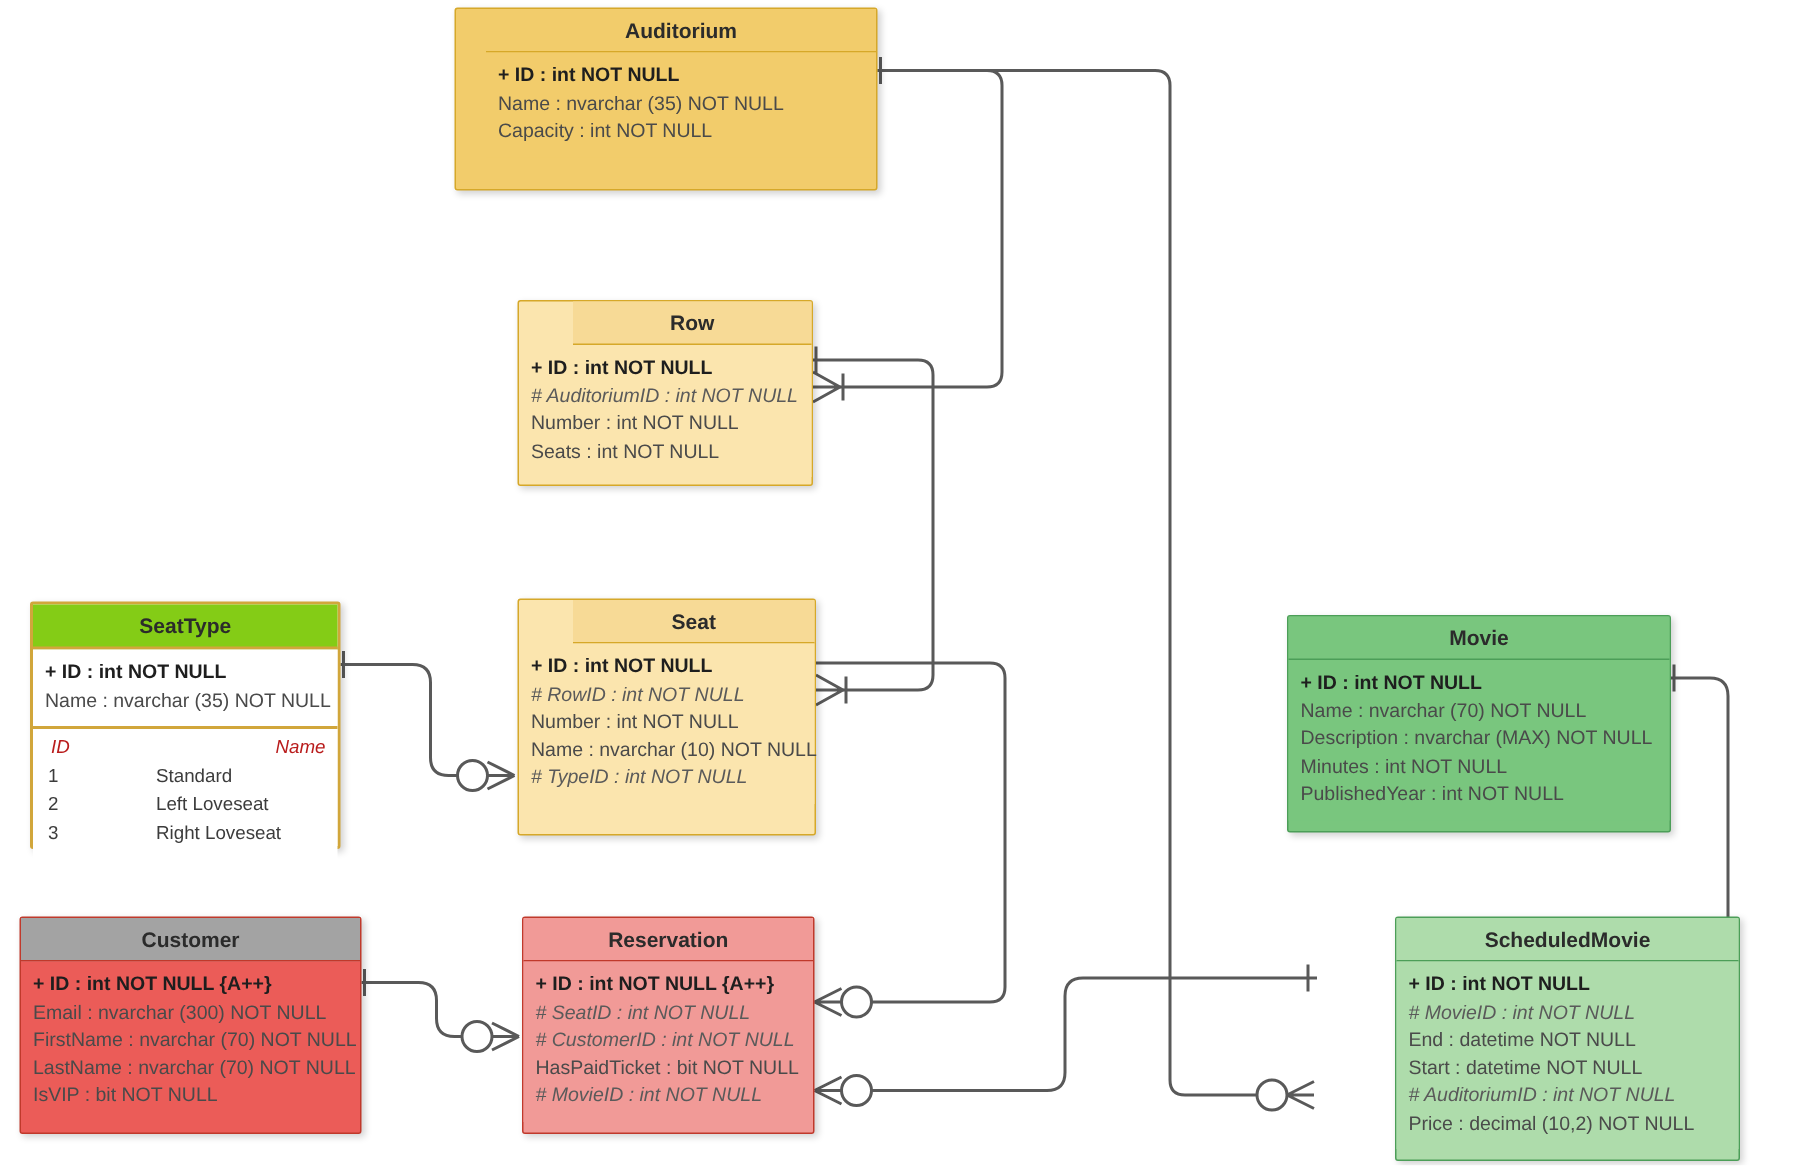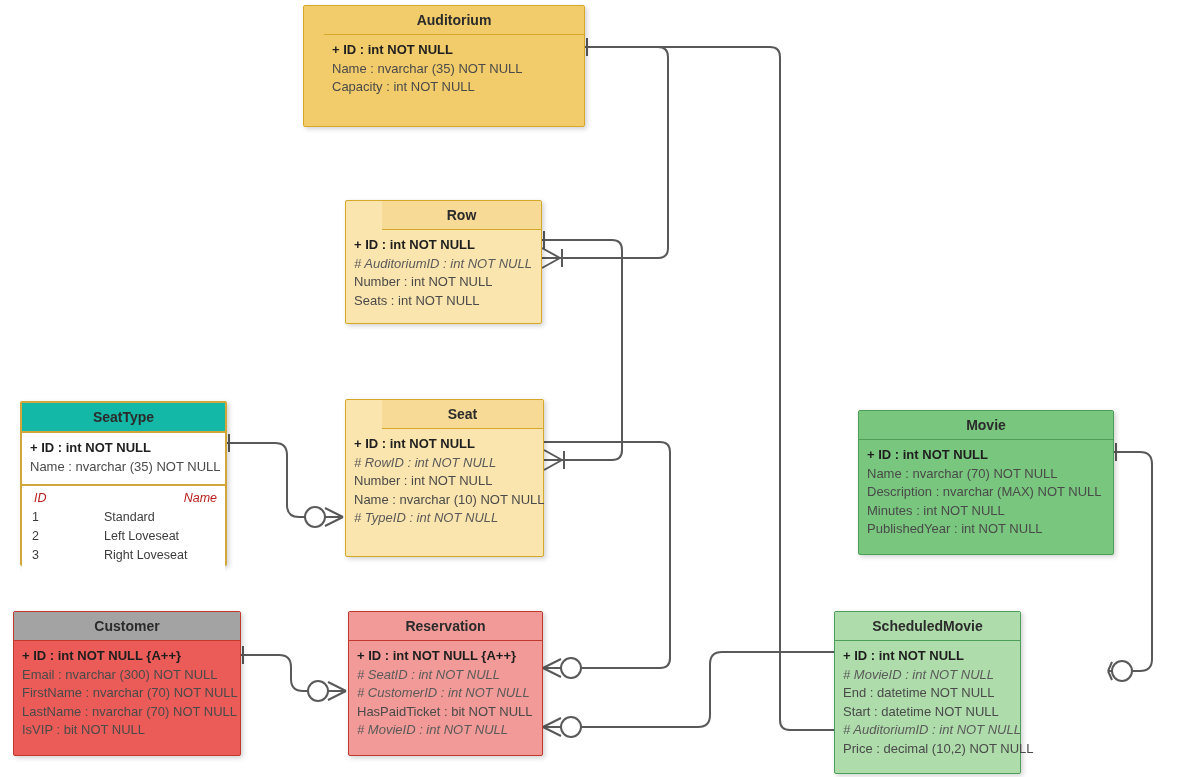--- a/index.html
+++ b/index.html
@@ -22,21 +22,21 @@
   .e-gold .hdr{background:#F2CC6B;border-bottom:1px solid #D6A829;}
   .e-gold .body{background:#F2CC6B;}
 
   
   .e-cream{background:#FBE5AE;border:1px solid #D6A829;}
   .e-cream .hdr{background:#F7DA96;border-bottom:1px solid #D6A829;margin-left:36px;}
   .e-cream .body{background:#FBE5AE;}
 
   
   .e-white{background:#ffffff;border:2px solid #D1A63B;}
-  .e-white .hdr{background:#14b8a6;border-bottom:2px solid #D1A63B;}
+  .e-white .hdr{background:#84cc16;border-bottom:2px solid #D1A63B;}
   .e-white .body{background:#ffffff;}
   .e-white .datahdr{border-top:2px solid #D1A63B;}
 
   
   .e-green{background:#79C67E;border:1px solid #4C9E58;}
   .e-green .hdr{background:#79C67E;border-bottom:1px solid #4C9E58;}
   .e-green .body{background:#79C67E;}
 
   
   .e-lgreen{background:#AEDCAB;border:1px solid #4C9E58;}
@@ -205,21 +205,21 @@
       <div class="entity e-lred" style="left: 348px; top: 611px; width: 195px; height: 145px;">
         <div class="hdr">Reservation</div>
         <div class="body">
           <div class="attr pk">+ ID : int NOT NULL  {A++}</div>
           <div class="attr fk"># SeatID : int NOT NULL</div>
           <div class="attr fk"># CustomerID : int NOT NULL</div>
           <div class="attr ">HasPaidTicket : bit NOT NULL</div>
           <div class="attr fk"># MovieID : int NOT NULL</div>
         </div>
       </div>
-      <div class="entity e-lgreen" style="left: 834px; top: 611px; width: 187px; height: 163px;">
+      <div class="entity e-lgreen" style="left: 930px; top: 611px; width: 230px; height: 163px;">
         <div class="hdr">ScheduledMovie</div>
         <div class="body">
           <div class="attr pk">+ ID : int NOT NULL</div>
           <div class="attr fk"># MovieID : int NOT NULL</div>
           <div class="attr ">End : datetime NOT NULL</div>
           <div class="attr ">Start : datetime NOT NULL</div>
           <div class="attr fk"># AuditoriumID : int NOT NULL</div>
           <div class="attr ">Price : decimal (10,2)  NOT NULL</div>
         </div>
       </div>

